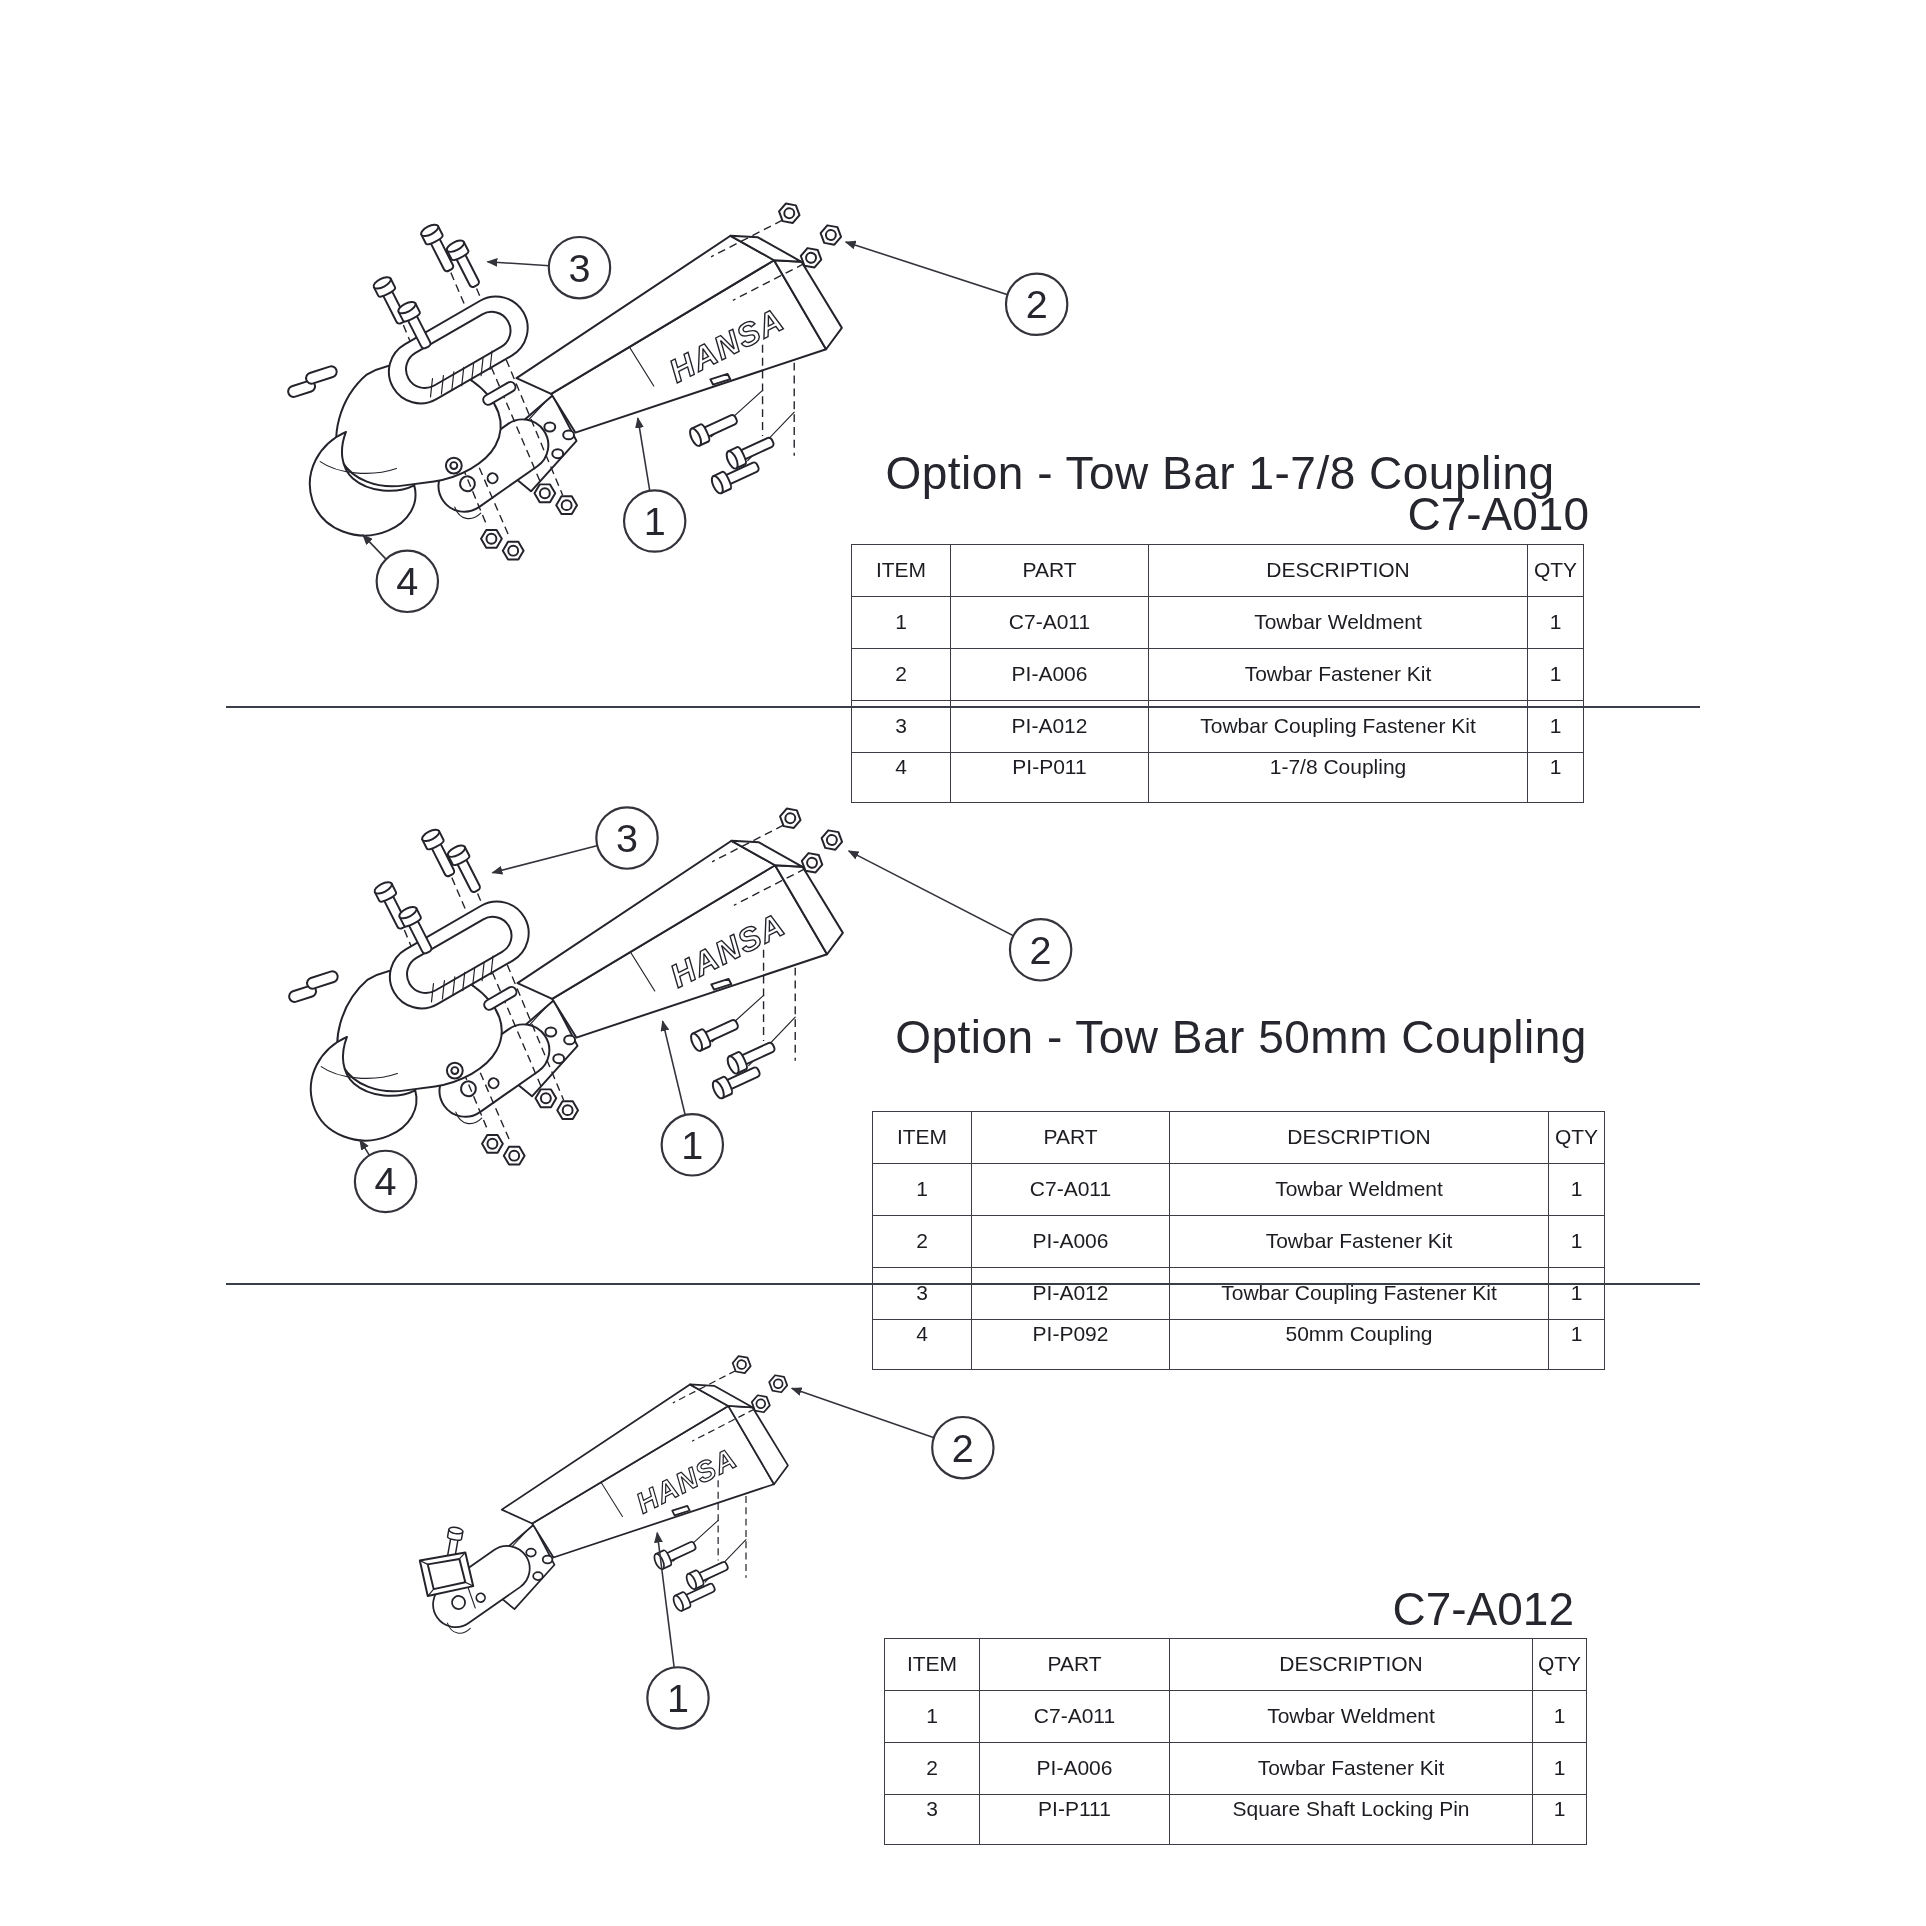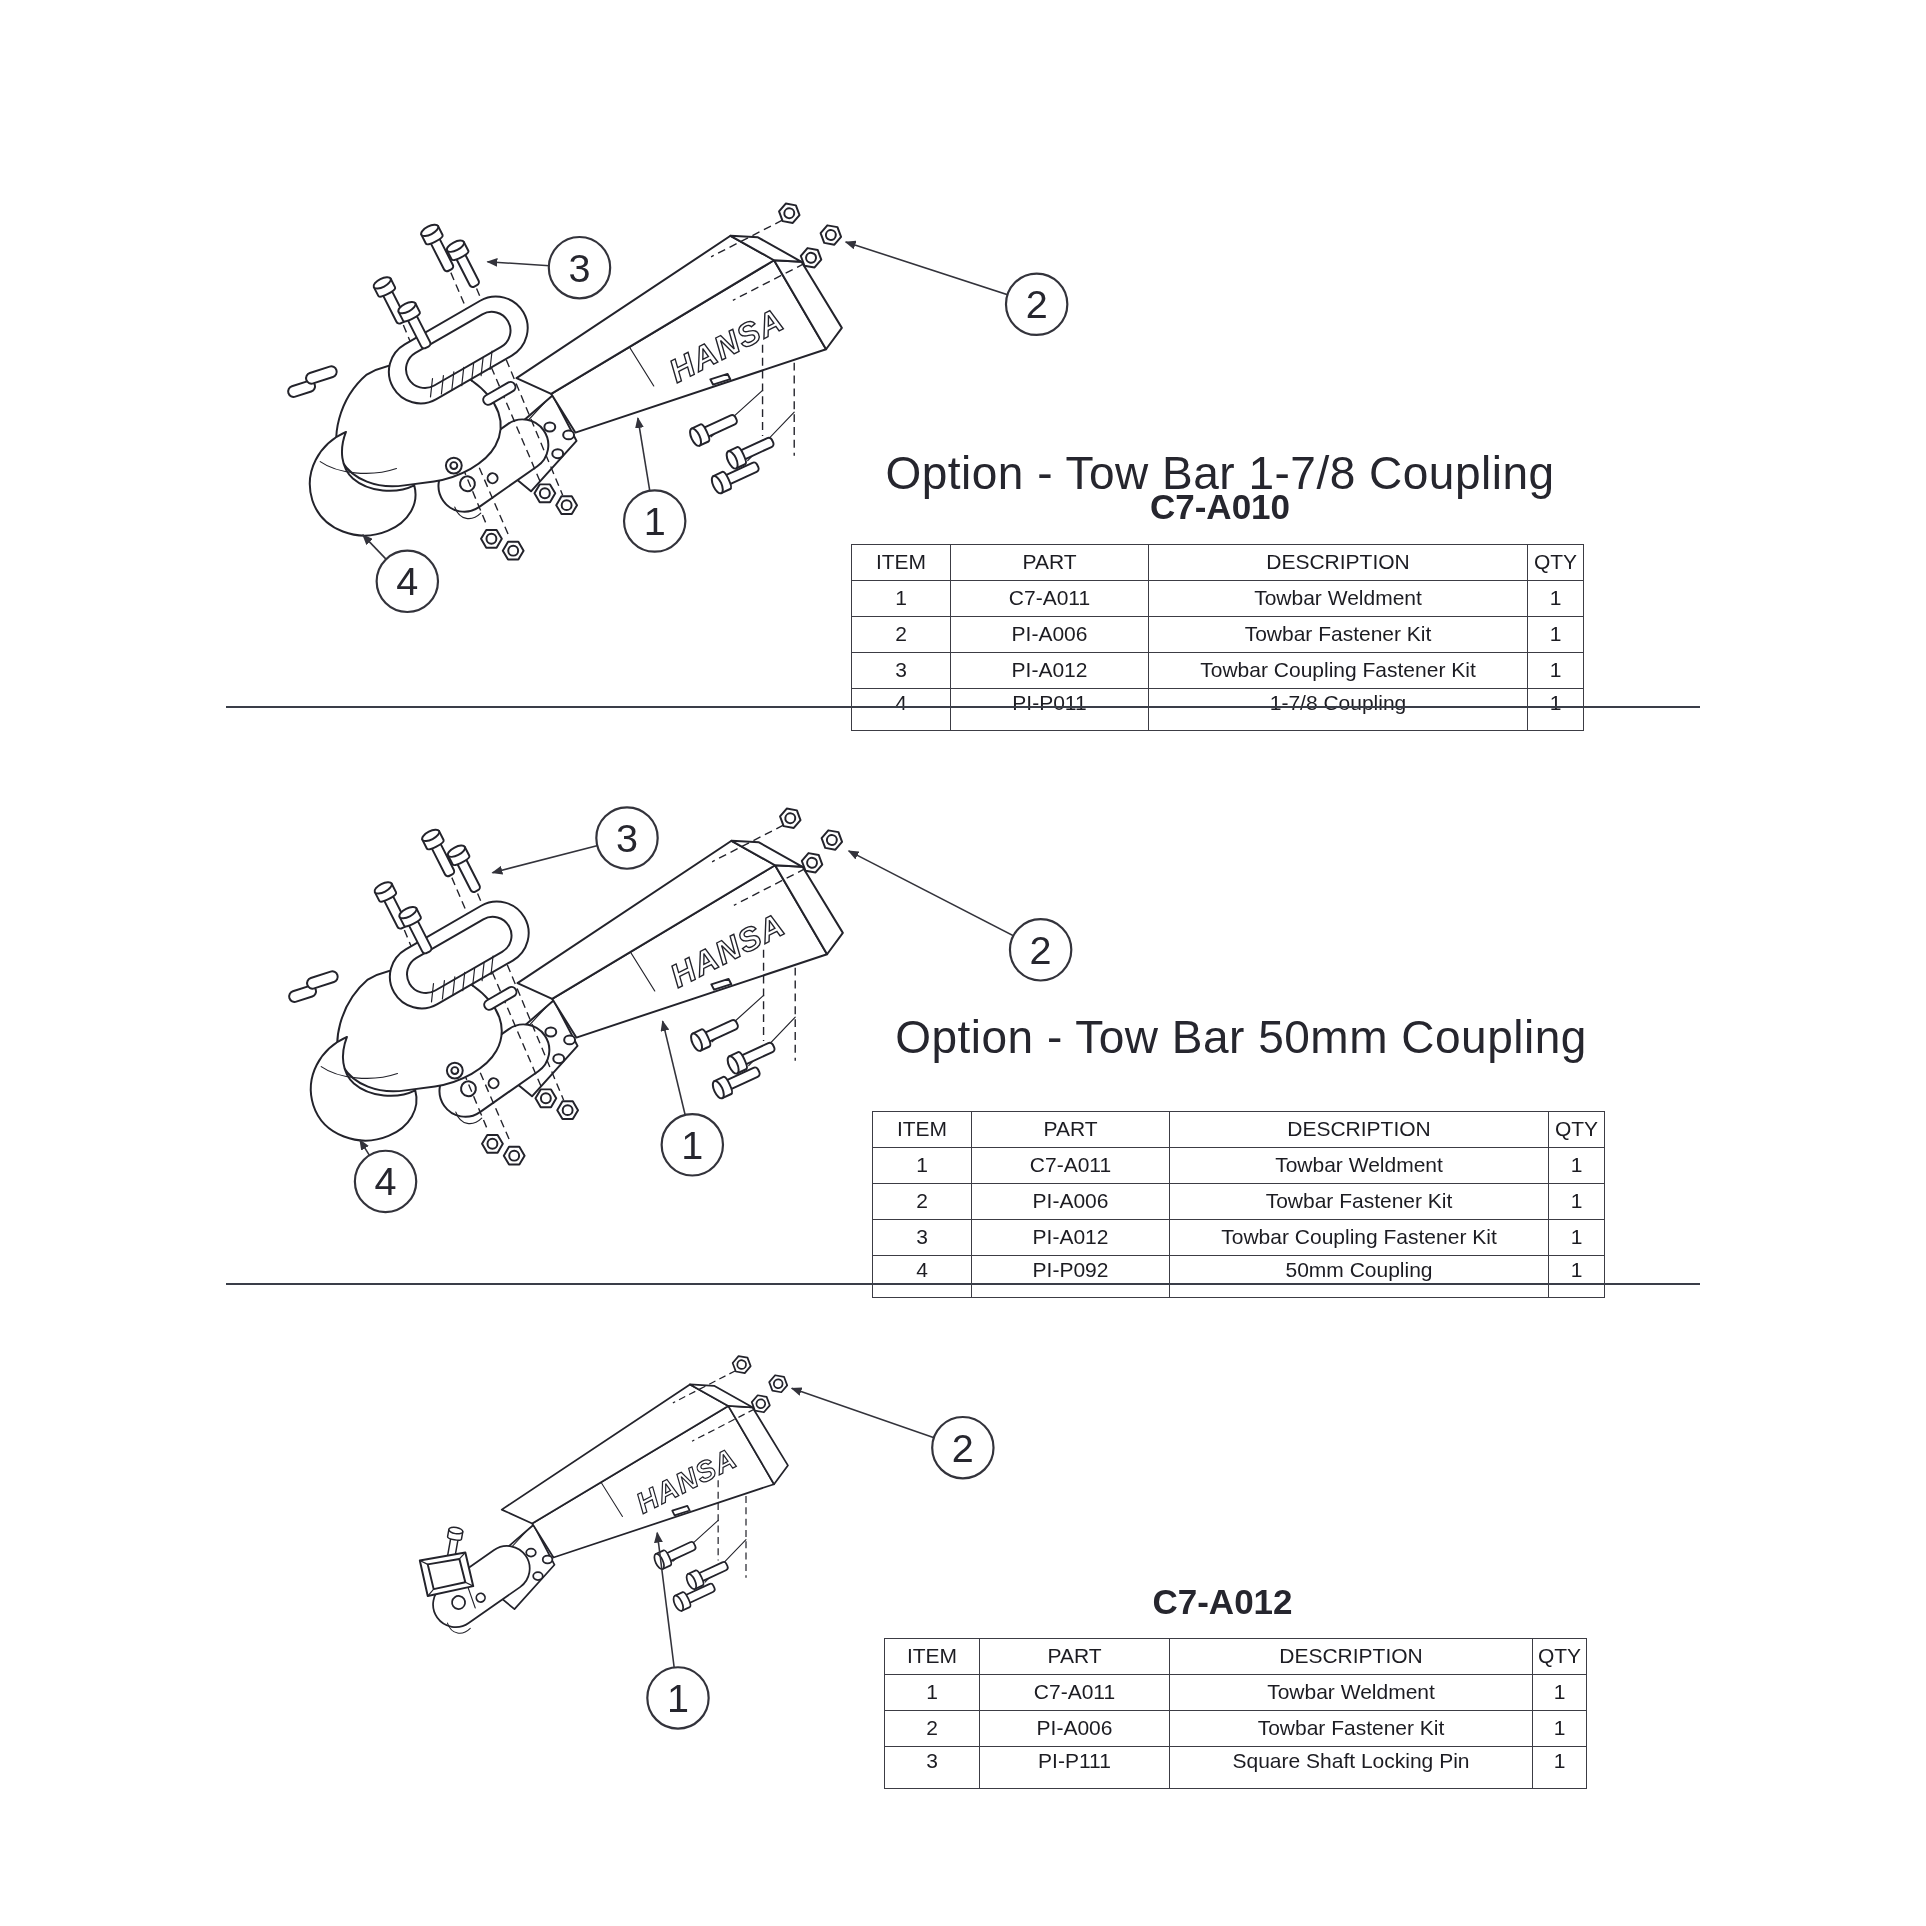--- a/index.html
+++ b/index.html
@@ -1,24 +1,24 @@
 <!DOCTYPE html>
 <html><head>
 <meta charset="utf-8">
 <style>
   html,body{margin:0;padding:0;background:#fff;}
   .page{position:relative;width:1927px;height:1927px;background:#fff;
         font-family:"Liberation Sans",sans-serif;overflow:hidden;}
   .sec-title{position:absolute;text-align:center;font-size:46px;color:#26262e;
              letter-spacing:0.5px;white-space:nowrap;margin-top:20px;}
-  .sec-part{position:absolute;text-align:center;font-size:35px;color:#26262e;font-weight:bold;}
+  .sec-part{position:absolute;text-align:right;font-size:46px;color:#26262e;}
   table.bom{position:absolute;border-collapse:collapse;table-layout:fixed;
             font-size:21px;color:#1c1c22;text-align:center;background:#fff;}
   table.bom th,table.bom td{border:1.6px solid #3c3c44;font-weight:400;
-            padding:4px 4px;height:27px;line-height:1.05;white-space:nowrap;
+            padding:12px 4px;height:27px;line-height:1.05;white-space:nowrap;
             overflow:hidden;vertical-align:middle;}
   table.bom tr.last td{height:34px;vertical-align:top;padding-top:3px;}
   .divider{position:absolute;left:226px;width:1474px;height:0;
            border-top:2.6px solid #3a3e48;}
   svg.drawing{position:absolute;overflow:visible;}
   .face{stroke:#23232b;fill:#fff;stroke-width:2;stroke-linejoin:round;stroke-linecap:round;}
   .thin{stroke:#23232b;stroke-width:1.2;fill:none;stroke-linecap:round;}
   .dash{stroke:#23232b;stroke-width:1.4;fill:none;stroke-dasharray:8 5;}
   .balloon circle{fill:#fff;stroke:#33333b;stroke-width:2.2;}
   .balloon text{font-size:40px;fill:#26262e;text-anchor:middle;

